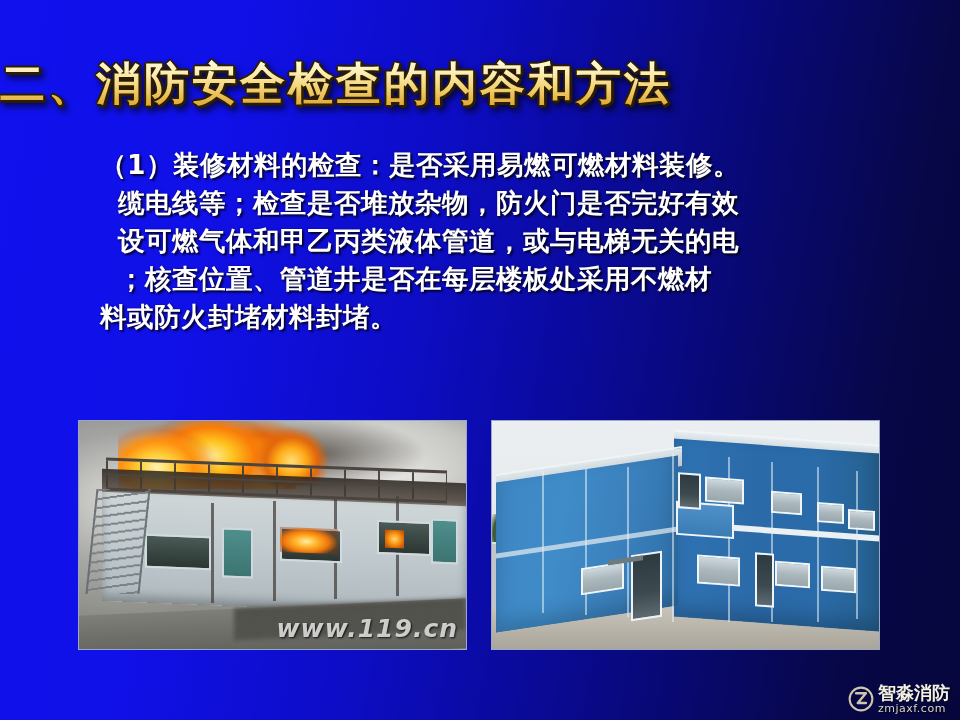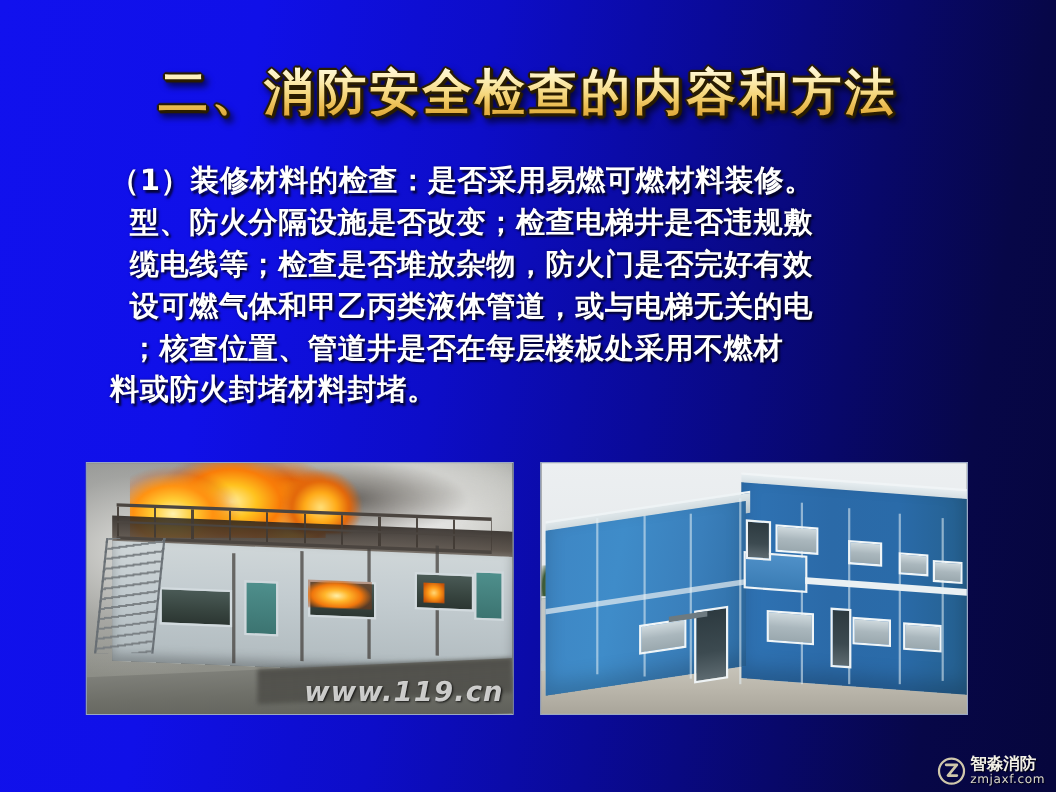--- a/index.html
+++ b/index.html
@@ -22,21 +22,21 @@
         #070748 88%,
         #06063c 100%);
   }
 
   
   #title-block {
     position: absolute;
     left: 0;
     top: 58px;
     width: 960px;
-    text-align: center;
+    text-align: left;
   }
   #title-text {
     display: inline-block;
     font-family: "DejaVu Serif", "Liberation Serif", serif;
     font-size: 45px;
     font-weight: bold;
     letter-spacing: 3px;
     line-height: 1.15;
     background: linear-gradient(180deg,
         #fffbe8 0%,
@@ -403,21 +403,21 @@
     height: 26px;
     flex: 0 0 auto;
   }
   #wm-textwrap {
     display: flex;
     flex-direction: column;
     line-height: 1;
   }
   #wm-name {
     font-family: "DejaVu Sans", "Liberation Sans", sans-serif;
-    font-size: 15px;
+    font-size: 18px;
     font-weight: bold;
     color: #f2f0e6;
     letter-spacing: 0px;
     text-shadow: 1px 1px 1px rgba(0,0,0,0.8);
   }
   #wm-url {
     font-family: "DejaVu Sans", "Liberation Sans", sans-serif;
     font-size: 11px;
     color: #d9d6c7;
     letter-spacing: 0.5px;
@@ -429,21 +429,20 @@
 <body>
 
 <div id="slide">
 
   <div id="title-block">
     <span id="title-text">二、消防安全检查的内容和方法</span>
   </div>
 
   <div id="body-block">
     <div class="body-line">（1）装修材料的检查：是否采用易燃可燃材料装修。</div>
-    <div class="body-line hang">型、防火分隔设施是否改变；检查电梯井是否违规敷</div>
     <div class="body-line hang">缆电线等；检查是否堆放杂物，防火门是否完好有效</div>
     <div class="body-line hang">设可燃气体和甲乙丙类液体管道，或与电梯无关的电</div>
     <div class="body-line hang">；核查位置、管道井是否在每层楼板处采用不燃材</div>
     <div class="body-line">料或防火封堵材料封堵。</div>
   </div>
 
   <div class="photo" id="photo-fire">
     <div class="photo-canvas">
       <div class="fire-sky"></div>
       <div class="fire-smoke"></div>

